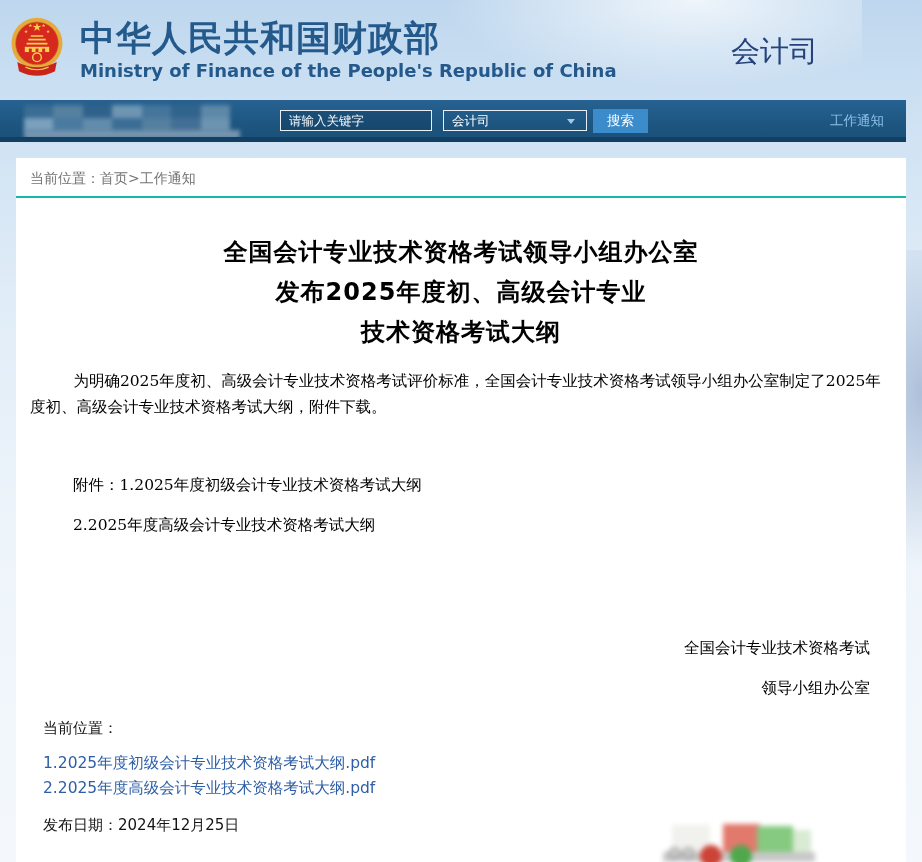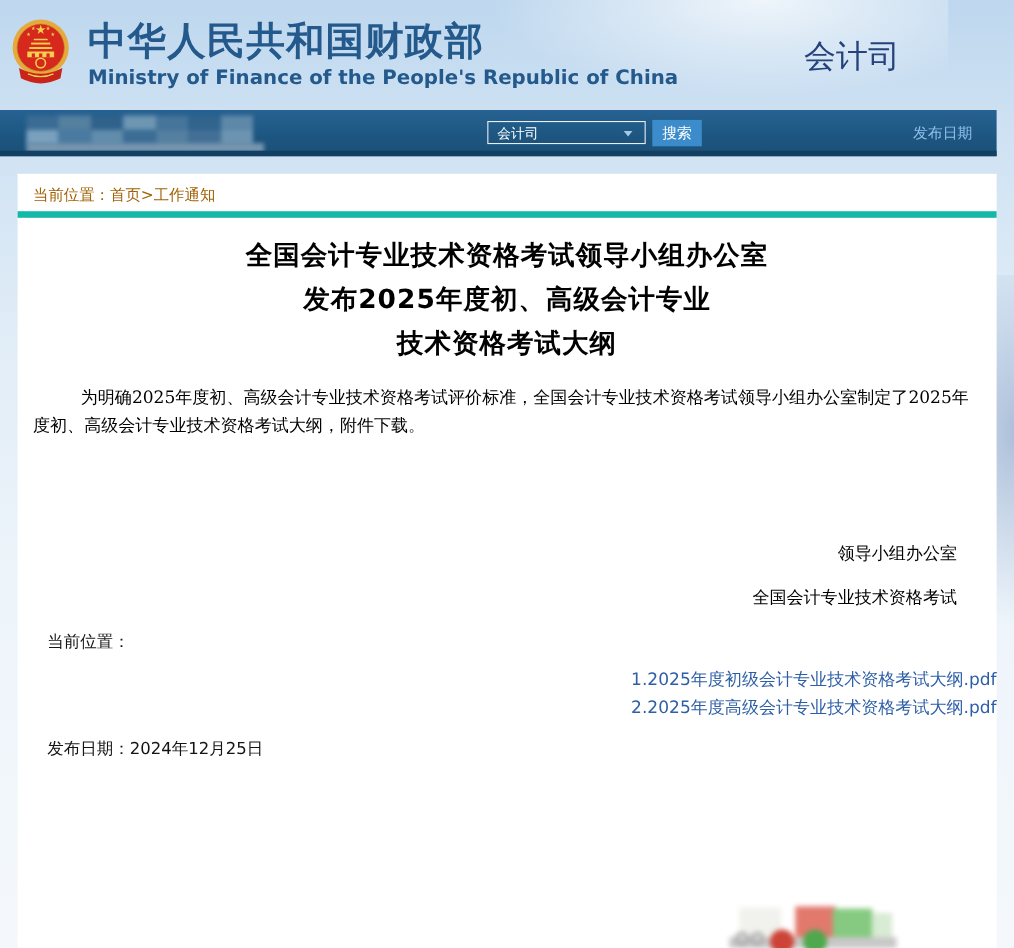--- a/index.html
+++ b/index.html
@@ -38,43 +38,43 @@
   .nav-mosaic-bar { position:absolute; left:24px; top:30px; width:216px; height:9px;
     background:#93abc1; opacity:.75; filter:blur(2px); }
   .search-input { position:absolute; left:280px; top:10px; width:152px; height:21px;
     background:rgba(9,40,66,.25); border:1px solid #e8eef4; color:#fff; font-size:12.5px;
     padding:0 8px; outline:none; font-family:inherit; }
   .search-input::placeholder { color:#f3f7fb; opacity:1; }
   .category-select { position:absolute; left:443px; top:10px; width:144px; height:21px;
     border:1px solid #e8eef4; color:#fff; font-size:12.5px; line-height:19px; padding:0 8px; cursor:pointer; }
   .caret { position:absolute; right:11px; top:8px; width:0; height:0;
     border-left:4px solid transparent; border-right:4px solid transparent; border-top:5px solid #a5c8e4; }
-  .search-btn { position:absolute; left:593px; top:9px; width:45px; height:24px;
+  .search-btn { position:absolute; left:593px; top:9px; width:55px; height:24px;
     background:#3c8bcb; color:#fff; font-size:13.5px; border:none; cursor:pointer; font-family:inherit; }
   .back-link { position:absolute; right:22px; top:12px; color:#8cc0e8; font-size:13.5px;
     text-decoration:none; cursor:pointer; }
 
   
   .content { position:absolute; left:16px; top:158px; width:890px; height:704px; background:#fff; z-index:2; }
-  .breadcrumb { height:40px; line-height:40px; padding:0 14px; border-bottom:6px solid #14b8a6;
-    font-size:14px; color:#a16207; }
+  .breadcrumb { height:40px; line-height:40px; padding:0 14px; border-bottom:2px solid #14b8a6;
+    font-size:14px; color:#737373; }
   .breadcrumb .crumb-path { cursor:pointer; }
-  .doc-title { margin:14px 0 0; text-align:center; font-size:24px; font-weight:bold;
+  .doc-title { margin:34px 0 0; text-align:center; font-size:24px; font-weight:bold;
     line-height:40px; color:#000; letter-spacing:1px; }
   .doc-para { margin:16px 14px 0; font-family:"DejaVu Serif","Liberation Serif",serif;
     font-size:15.5px; line-height:26px; text-indent:2.8em; color:#000; }
   .doc-attach { margin:45px 14px 0; font-family:"DejaVu Serif","Liberation Serif",serif;
     font-size:15.5px; line-height:40px; color:#000; }
   .doc-attach div { padding-left:43px; }
   .signature { margin-top:83px; padding-right:36px; text-align:right;
     font-family:"DejaVu Serif","Liberation Serif",serif; font-size:15.5px; line-height:40px; color:#000; }
   .downloads { margin-top:10px; padding-left:27px; }
   .dl-label { font-size:15px; color:#141414; line-height:20px; }
   .dl-link { display:block; margin-top:0; color:#2e5fa6; font-size:15.5px; line-height:25px;
-    text-decoration:none; cursor:pointer;text-align:right; }
+    text-decoration:none; cursor:pointer; }
   .dl-link.first { margin-top:13px; }
   .pub-date { margin-top:14px; font-size:15px; color:#141414; line-height:20px; }
 
   
   .share-widget { position:absolute; left:630px; top:655px; width:190px; height:49px;
     filter:blur(2.4px); cursor:pointer; }
   .share-widget span { position:absolute; display:block; }
   .sq-white { left:26px; top:12px; width:38px; height:28px; background:#f1f1ee; }
   .sq-red   { left:77px; top:11px; width:37px; height:29px; background:#e2796d; }
   .sq-green { left:111px; top:13px; width:36px; height:27px; background:#85ca80; }
@@ -131,45 +131,50 @@
         <i></i>
       <i></i>
         <i></i>
         <i></i>
         <i></i>
         <i></i>
         <i></i>
         <i></i>
     </div>
     <div class="nav-mosaic-bar"></div>
+    <input class="search-input" type="text" placeholder="请输入关键字" style="">
     <div class="category-select">
       <span>会计司</span>
       <span class="caret"></span>
     </div>
     <button class="search-btn">搜索</button>
-    <a class="back-link">发布日期</a>
+    <a class="back-link">工作通知</a>
   </nav>
 
   <main class="content">
     <div class="breadcrumb">
       <span>当前位置：</span><span class="crumb-path">首页&gt;工作通知</span>
     </div>
 
     <h1 class="doc-title">
       <div>全国会计专业技术资格考试领导小组办公室</div>
       <div>发布2025年度初、高级会计专业</div>
       <div>技术资格考试大纲</div>
     </h1>
 
     <p class="doc-para">为明确2025年度初、高级会计专业技术资格考试评价标准，全国会计专业技术资格考试领导小组办公室制定了2025年度初、高级会计专业技术资格考试大纲，附件下载。</p>
 
+    <div class="doc-attach">
+      <div>附件：1.2025年度初级会计专业技术资格考试大纲</div>
+      <div>2.2025年度高级会计专业技术资格考试大纲</div>
+    </div>
 
     <div class="signature">
+      <div>全国会计专业技术资格考试</div>
       <div>领导小组办公室</div>
-      <div>全国会计专业技术资格考试</div>
     </div>
 
     <div class="downloads">
       <div class="dl-label">当前位置：</div>
       <a class="dl-link first">1.2025年度初级会计专业技术资格考试大纲.pdf</a>
       <a class="dl-link">2.2025年度高级会计专业技术资格考试大纲.pdf</a>
       <div class="pub-date">发布日期：2024年12月25日</div>
     </div>
 
     <div class="share-widget">

